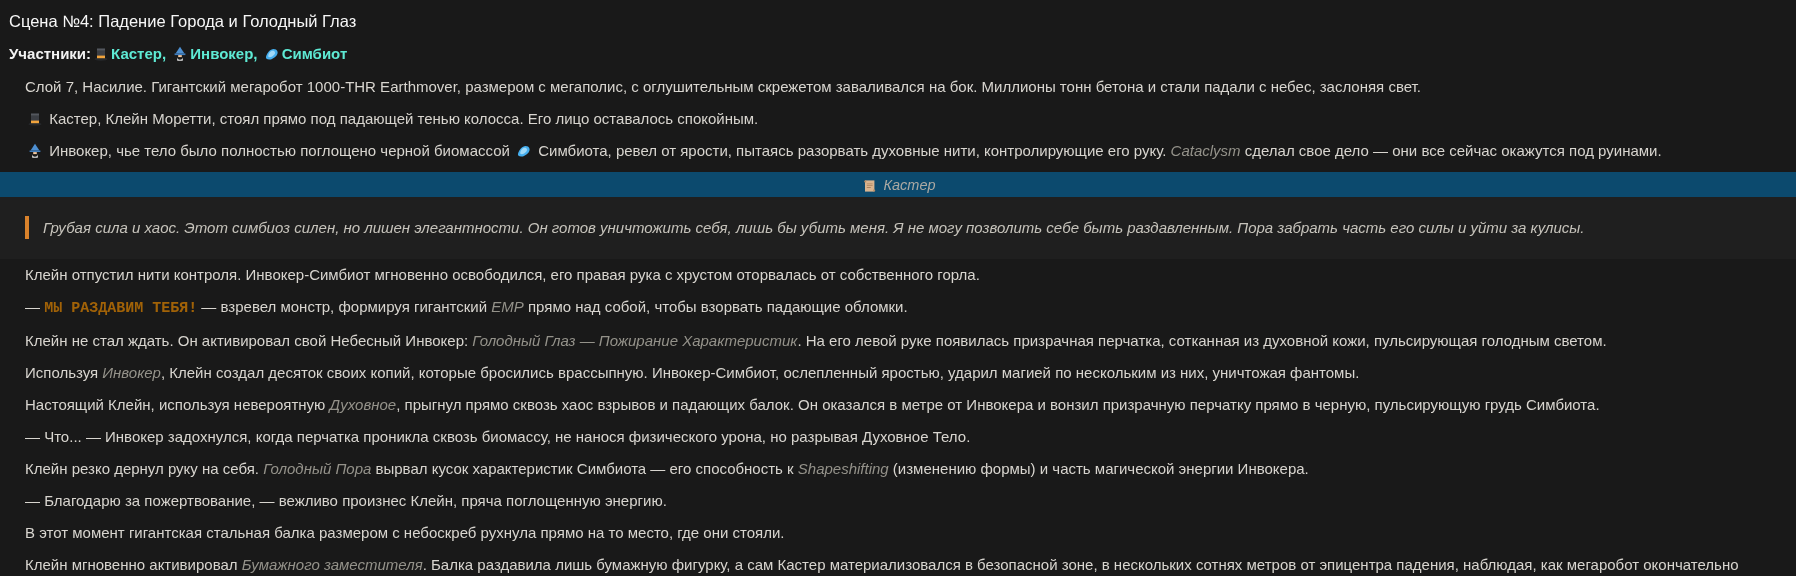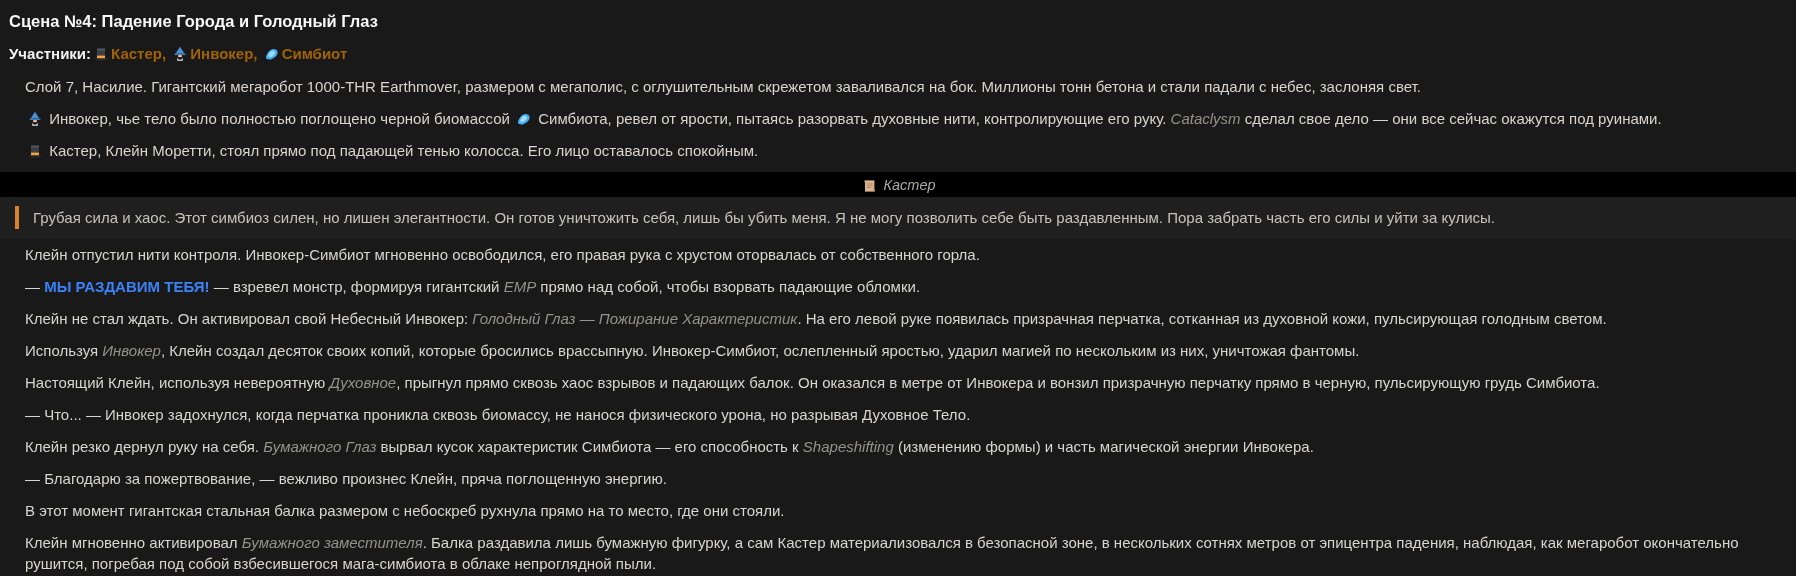--- a/index.html
+++ b/index.html
@@ -3,41 +3,41 @@
 <meta charset="utf-8">
 <style>
   html,body{margin:0;padding:0;background:#191919;}
   body{
     width:1796px;height:576px;overflow:hidden;
     font-family:"Liberation Sans","DejaVu Sans",sans-serif;
     color:#d8d5cf;font-size:15px;line-height:1.4;
   }
   .page{padding:8px 10px 0 9px;}
   h1.scene-title{
-    font-size:16.5px;font-weight:bold;color:#f7f7f7;margin:2px 0 10px 0;
+    font-size:16.5px;font-weight:normal;color:#f7f7f7;margin:2px 0 10px 0;
   }
   .participants{font-weight:bold;color:#f2f2f2;margin:0 0 12px 0;}
   .participants .p-label{}
   .icon{display:inline-block;width:16px;height:16px;vertical-align:-3px;margin:0 2px;}
   .story p.para{margin:5px 0 11px 16px;}
   .speaker-row{
-    text-align:center;background:#000000;padding:3px 0 2px 0;margin:6px -10px 0 -9px;
+    text-align:center;background:#0c4a6e;padding:3px 0 2px 0;margin:6px -10px 0 -9px;
     color:#aba9a3;font-style:italic;font-size:14.5px;
   }
   .speaker-row .icon{vertical-align:-3.5px;margin-right:5px;}
   .quote-row{
     background:#1f1f1f;margin:0 -10px 4px -9px;padding:3px 8px 4px 9px;
   }
   blockquote.quote{
-    margin:6px;padding:1px 6px 1px 14px;border-left:4px solid #d9822b;
-    color:#c6c3bb;
+    margin:16px;padding:1px 6px 1px 14px;border-left:4px solid #d9822b;
+    color:#c6c3bb;font-style:italic;
   }
   .seg-term{color:#94928a;font-style:italic;}
-  .seg-bold{font-weight:bold;color:#3b82f6;}
-  .p-name{font-weight:bold;color:#a16207;}
+  .seg-bold{font-weight:bold;color:#a16207;font-family:Liberation Mono, monospace;}
+  .p-name{font-weight:bold;color:#5eead4;}
 </style>
 </head>
 <body>
 
 <div class="page">
   <header>
     <h1 class="scene-title">Сцена №4: Падение Города и Голодный Глаз</h1>
     <div class="participants">
       <span class="p-label">Участники:</span><span><svg viewBox="0 0 16 16" class="icon">
             <path d="M1.5 13.2 A6.5 1.6 0 0 0 14.5 13.2 A6.5 1.6 0 0 0 1.5 13.2" fill="#26282b"></path>
@@ -52,47 +52,47 @@
           </svg><span class="p-name">Инвокер, </span><svg viewBox="0 0 16 16" class="icon">
             <path d="M2.2 12.6 C4.8 14.6 9.2 13.4 12.6 9.4 C14.2 7.5 14 5 12 3.6 C9.8 2.2 6.8 3 4.8 5.6 C2.6 8.3 1.4 11.2 2.2 12.6 Z" fill="#45aeee"></path>
             <path d="M4.4 10.8 C6 11.8 8.6 10.8 10.4 8.6 C11.4 7.3 11.2 5.9 10 5.1 C8.6 4.3 6.8 5 5.6 6.6 C4.4 8.2 3.9 10 4.4 10.8 Z" fill="#9fd9f8"></path>
           </svg><span class="p-name">Симбиот</span></span>
     </div>
   </header>
 
   <main class="story">
       <p class="para"><span>Слой 7, Насилие. Гигантский мегаробот 1000-THR Earthmover, размером с мегаполис, с оглушительным скрежетом заваливался на бок. Миллионы тонн бетона и стали падали с небес, заслоняя свет.</span></p>
       <p class="para"><svg viewBox="0 0 16 16" class="icon">
+          <path d="M1.5 13.2 A6.5 1.6 0 0 0 14.5 13.2 A6.5 1.6 0 0 0 1.5 13.2" fill="#26282b"></path>
+          <path d="M4 2.6 h8 v9.6 h-8 z" fill="#3b3e44"></path>
+          <path d="M4 2.6 h8 v1.8 h-8 z" fill="#54575e"></path>
+          <path d="M4 9.6 h8 v2.6 h-8 z" fill="#f0a33c"></path>
+        </svg><span> Кастер, Клейн Моретти, стоял прямо под падающей тенью колосса. Его лицо оставалось спокойным.</span></p>
+      <p class="para"><svg viewBox="0 0 16 16" class="icon">
           <path d="M8 0.8 L12.4 7.6 L3.6 7.6 Z" fill="#4d8fd1"></path>
           <path d="M2.6 7.4 h10.8 v1.7 h-10.8 z" fill="#3f7cbd"></path>
           <path d="M6.2 9.1 h3.6 v2 h-3.6 z" fill="#f3c9a1"></path>
           <path d="M4.9 10.6 a3.1 3.1 0 0 0 6.2 0 l-0.4 4.2 h-5.4 z" fill="#e9e9e9"></path>
         </svg><span> Инвокер, чье тело было полностью поглощено черной биомассой </span><svg viewBox="0 0 16 16" class="icon">
           <path d="M2.2 12.6 C4.8 14.6 9.2 13.4 12.6 9.4 C14.2 7.5 14 5 12 3.6 C9.8 2.2 6.8 3 4.8 5.6 C2.6 8.3 1.4 11.2 2.2 12.6 Z" fill="#45aeee"></path>
           <path d="M4.4 10.8 C6 11.8 8.6 10.8 10.4 8.6 C11.4 7.3 11.2 5.9 10 5.1 C8.6 4.3 6.8 5 5.6 6.6 C4.4 8.2 3.9 10 4.4 10.8 Z" fill="#9fd9f8"></path>
         </svg><span> Симбиота, ревел от ярости, пытаясь разорвать духовные нити, контролирующие его руку. </span><span class="seg-term">Cataclysm</span><span> сделал свое дело — они все сейчас окажутся под руинами.</span></p>
-      <p class="para"><svg viewBox="0 0 16 16" class="icon">
-          <path d="M1.5 13.2 A6.5 1.6 0 0 0 14.5 13.2 A6.5 1.6 0 0 0 1.5 13.2" fill="#26282b"></path>
-          <path d="M4 2.6 h8 v9.6 h-8 z" fill="#3b3e44"></path>
-          <path d="M4 2.6 h8 v1.8 h-8 z" fill="#54575e"></path>
-          <path d="M4 9.6 h8 v2.6 h-8 z" fill="#f0a33c"></path>
-        </svg><span> Кастер, Клейн Моретти, стоял прямо под падающей тенью колосса. Его лицо оставалось спокойным.</span></p>
       <div class="speaker-row"><svg viewBox="0 0 16 16" class="icon">
           <path d="M3 2.4 h9.4 v11.2 h-9.4 z" fill="#d9b48f"></path>
           <path d="M3 2.4 c-1.1 0-1.1 2.2 0 2.2 h1.2 v-2.2 z" fill="#b98d66"></path>
           <path d="M12.4 11.4 c1.1 0 1.1 2.2 0 2.2 h-1.2 v-2.2 z" fill="#b98d66"></path>
           <path d="M4.8 5.4 h5.8 v0.9 h-5.8 z M4.8 7.2 h5.8 v0.9 h-5.8 z M4.8 9 h4 v0.9 h-4 z" fill="#ab8460"></path>
         </svg><span>Кастер</span></div>
       <div class="quote-row">
         <blockquote class="quote"><span>Грубая сила и хаос. Этот симбиоз силен, но лишен элегантности. Он готов уничтожить себя, лишь бы убить меня. Я не могу позволить себе быть раздавленным. Пора забрать часть его силы и уйти за кулисы.</span></blockquote>
       </div>
       <p class="para"><span>Клейн отпустил нити контроля. Инвокер-Симбиот мгновенно освободился, его правая рука с хрустом оторвалась от собственного горла.</span></p>
       <p class="para"><span>— </span><span class="seg-bold">МЫ РАЗДАВИМ ТЕБЯ!</span><span> — взревел монстр, формируя гигантский </span><span class="seg-term">EMP</span><span> прямо над собой, чтобы взорвать падающие обломки.</span></p>
       <p class="para"><span>Клейн не стал ждать. Он активировал свой Небесный Инвокер: </span><span class="seg-term">Голодный Глаз — Пожирание Характеристик</span><span>. На его левой руке появилась призрачная перчатка, сотканная из духовной кожи, пульсирующая голодным светом.</span></p>
       <p class="para"><span>Используя </span><span class="seg-term">Инвокер</span><span>, Клейн создал десяток своих копий, которые бросились врассыпную. Инвокер-Симбиот, ослепленный яростью, ударил магией по нескольким из них, уничтожая фантомы.</span></p>
       <p class="para"><span>Настоящий Клейн, используя невероятную </span><span class="seg-term">Духовное</span><span>, прыгнул прямо сквозь хаос взрывов и падающих балок. Он оказался в метре от Инвокера и вонзил призрачную перчатку прямо в черную, пульсирующую грудь Симбиота.</span></p>
       <p class="para"><span>— Что... — Инвокер задохнулся, когда перчатка проникла сквозь биомассу, не нанося физического урона, но разрывая Духовное Тело.</span></p>
-      <p class="para"><span>Клейн резко дернул руку на себя. </span><span class="seg-term">Бумажного Глаз</span><span> вырвал кусок характеристик Симбиота — его способность к </span><span class="seg-term">Shapeshifting</span><span> (изменению формы) и часть магической энергии Инвокера.</span></p>
+      <p class="para"><span>Клейн резко дернул руку на себя. </span><span class="seg-term">Голодный Пора</span><span> вырвал кусок характеристик Симбиота — его способность к </span><span class="seg-term">Shapeshifting</span><span> (изменению формы) и часть магической энергии Инвокера.</span></p>
       <p class="para"><span>— Благодарю за пожертвование, — вежливо произнес Клейн, пряча поглощенную энергию.</span></p>
       <p class="para"><span>В этот момент гигантская стальная балка размером с небоскреб рухнула прямо на то место, где они стояли.</span></p>
       <p class="para"><span>Клейн мгновенно активировал </span><span class="seg-term">Бумажного заместителя</span><span>. Балка раздавила лишь бумажную фигурку, а сам Кастер материализовался в безопасной зоне, в нескольких сотнях метров от эпицентра падения, наблюдая, как мегаробот окончательно рушится, погребая под собой взбесившегося мага-симбиота в облаке непроглядной пыли.</span></p>
     </main>
 </div>
 
 </body></html>

